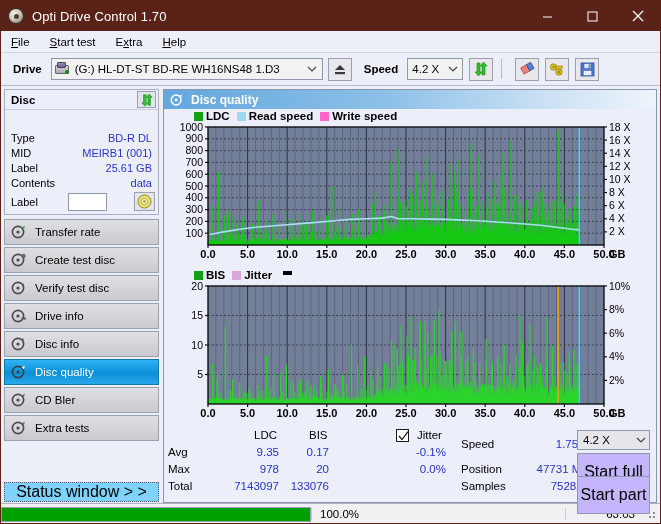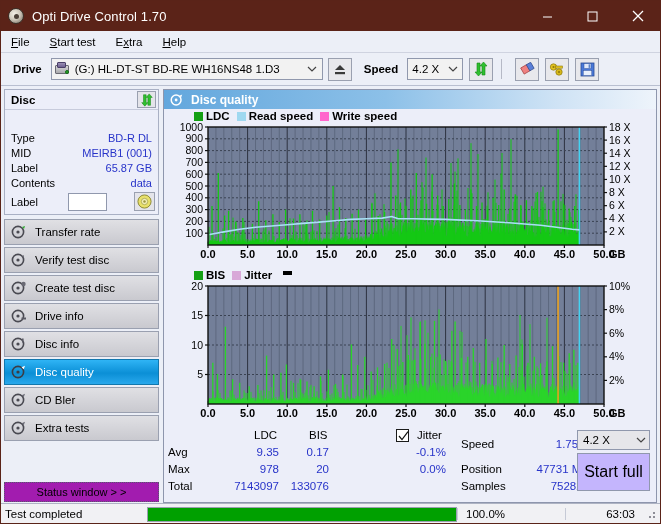--- a/index.html
+++ b/index.html
@@ -230,24 +230,24 @@
   }
   .nav-btn.active {
     background: linear-gradient(#2fb4f5, #0b8fd6 55%, #29a8ec);
     border-color: #1277ad;
     color: #ffffff;
   }
   .nav-ico { width: 16px; height: 16px; margin-right: 8px; flex: 0 0 auto; }
   #sidebar-spacer { flex: 1 1 auto; }
   #status-window-btn {
     height: 20px;
-    background: #a21caf;
+    background: #7dd3fc;
     border: 1px dotted #555a6b;
     display: flex; align-items: center; justify-content: center;
-    font-size: 11px;
+    font-size: 16px;
     margin-bottom: 1px;
   }
 
   
   #main {
     flex: 1 1 auto;
     margin-left: 4px;
     border: 1px solid #8e96ad;
     background: #eceef9;
     display: flex;
@@ -457,21 +457,21 @@
         <div class="disc-row" style="margin-top:20px;">
           <span class="k">Type</span>
           <span class="v">BD-R DL</span>
         </div>
         <div class="disc-row">
           <span class="k">MID</span>
           <span class="v">MEIRB1 (001)</span>
         </div>
         <div class="disc-row">
           <span class="k">Label</span>
-          <span class="v">65.87 GB</span>
+          <span class="v">25.61 GB</span>
         </div>
         <div class="disc-row">
           <span class="k">Contents</span>
           <span class="v">data</span>
         </div>
 
         <div id="label-row">
           <span class="k">Label</span>
           <input id="label-input" type="text" value="" style="">
           <div id="label-btn">
@@ -492,34 +492,34 @@
               <path d="M11 3 l3 -1 -1 3 z" fill="#2faa2f"></path>
             </svg>
         </span>
         <span>Transfer rate</span>
       </div>
       <div class="nav-btn">
         <span class="nav-ico">
           <svg width="16" height="16" viewBox="0 0 16 16">
               <circle cx="7" cy="8" r="5.6" fill="none" stroke="#4a4a52" stroke-width="1.6"></circle>
               <circle cx="7" cy="8" r="1.6" fill="#4a4a52"></circle>
-              <path d="M10.5 5 l2.5 -2 -0.5 2.6 z" fill="#5a5a64"></path>
+              <circle cx="12.5" cy="4" r="2.2" fill="#6a6a74"></circle>
             </svg>
         </span>
-        <span>Verify test disc</span>
+        <span>Create test disc</span>
       </div>
       <div class="nav-btn">
         <span class="nav-ico">
           <svg width="16" height="16" viewBox="0 0 16 16">
               <circle cx="7" cy="8" r="5.6" fill="none" stroke="#4a4a52" stroke-width="1.6"></circle>
               <circle cx="7" cy="8" r="1.6" fill="#4a4a52"></circle>
-              <circle cx="12.5" cy="4" r="2.2" fill="#6a6a74"></circle>
+              <path d="M10.5 5 l2.5 -2 -0.5 2.6 z" fill="#5a5a64"></path>
             </svg>
         </span>
-        <span>Create test disc</span>
+        <span>Verify test disc</span>
       </div>
       <div class="nav-btn">
         <span class="nav-ico">
           <svg width="16" height="16" viewBox="0 0 16 16">
               <circle cx="7" cy="8" r="5.6" fill="none" stroke="#4a4a52" stroke-width="1.6"></circle>
               <circle cx="7" cy="8" r="1.6" fill="#4a4a52"></circle>
               <rect x="10.5" y="9.5" width="4.5" height="2" fill="#5a5a64"></rect>
             </svg>
         </span>
         <span>Drive info</span>
@@ -1744,26 +1744,26 @@
 
         <div id="speed-sel" style="left:413px; top:5px;">
           <span>4.2 X</span>
           <div class="combo-arrow">
             <svg width="10" height="7" viewBox="0 0 10 7">
                 <polyline points="1,1 5,5 9,1" fill="none" stroke="#444" stroke-width="1.2"></polyline>
               </svg>
           </div>
         </div>
         <div class="start-btn" style="left:413px; top:28px;">Start full</div>
+        <div class="start-btn" style="left:413px; top:51px;">Start part</div>
       </div>
     </div>
   </div>
 
   <div id="statusbar">
-    <div id="status-text">Test completed</div>
     <div id="progress-outer">
       <div id="progress-fill"></div>
     </div>
     <div id="progress-pct">100.0%</div>
     <div id="elapsed">63:03</div>
     <div id="grip">
       <div class="grip-dot" style="left:8px;top:8px"></div>
       <div class="grip-dot" style="left:4px;top:8px"></div>
       <div class="grip-dot" style="left:8px;top:4px"></div>
     </div>

